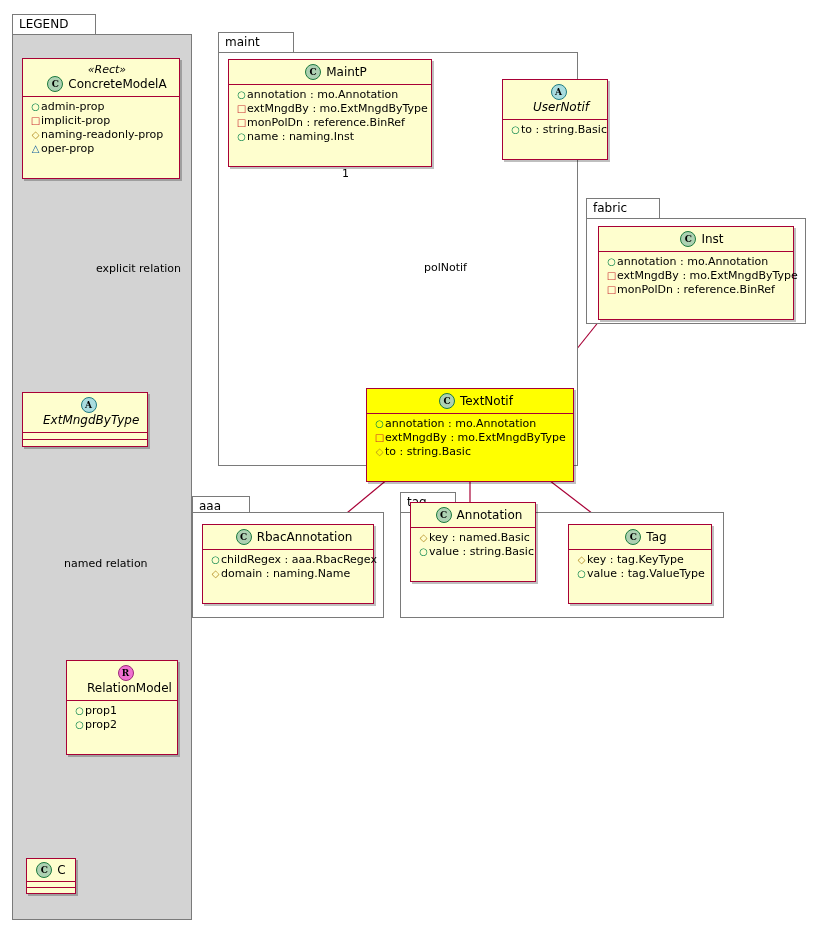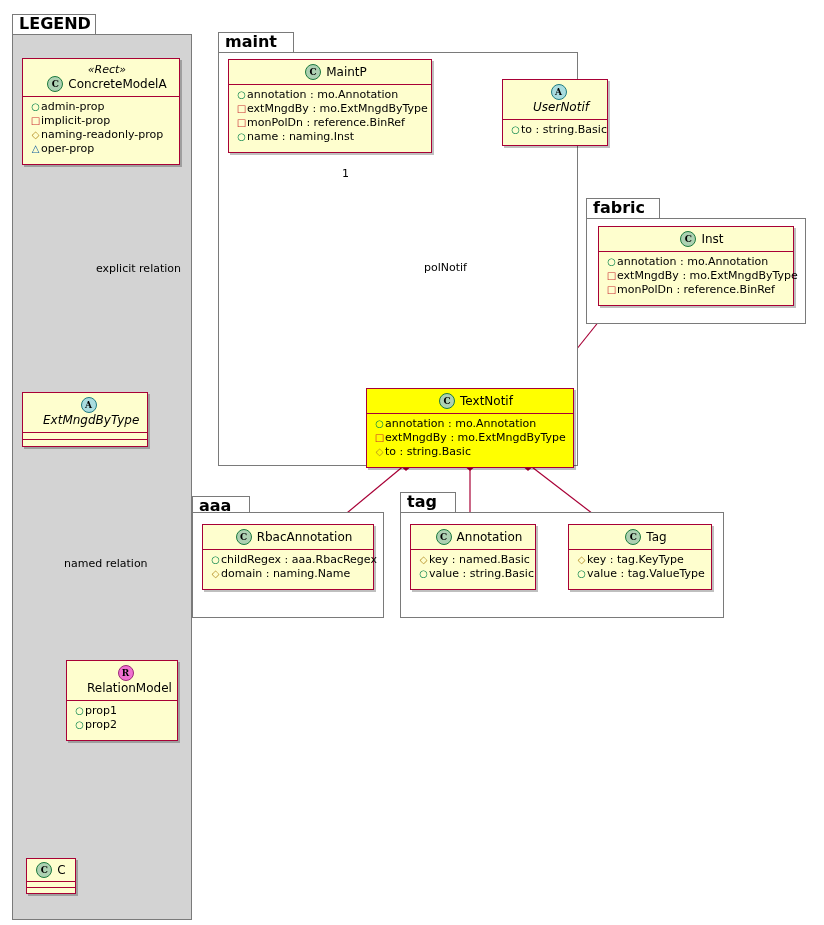--- a/index.html
+++ b/index.html
@@ -27,22 +27,22 @@
     left: 0; top: 0;
     width: 824px;
     height: 925px;
     pointer-events: none;
   }
   .pkg-tab {
     position: absolute;
     border: 1px solid #7a7a7a;
     border-bottom: none;
     background: #ffffff;
-    font-size: 16px;
-    font-weight: bold;
+    font-size: 12px;
+    font-weight: normal;
     padding: 2px 14px 12px 6px;
     line-height: 14px;
     white-space: nowrap;
   }
   .pkg-body {
     position: absolute;
     border: 1px solid #7a7a7a;
     background: #ffffff;
   }
   .legend-body {
@@ -95,21 +95,21 @@
   .circ-c { background: #add1b2; border-color: #1c7a3e; }
   .circ-a { background: #a9dcdf; border-color: #1f7c82; }
   .circ-r { background: #f070d1; border-color: #9c2a79; }
   .sep {
     border-top: 1px solid #a80036;
     height: 0;
     font-size: 0;
     line-height: 0;
   }
   .attrs {
-    padding: 3px 6px 8px 6px;
+    padding: 3px 6px 22px 6px;
   }
   .attr {
     white-space: nowrap;
     line-height: 14px;
     font-size: 11px;
     padding-left: 1px;
   }
   .vis {
     display: inline-block;
     width: 11px;
@@ -309,21 +309,21 @@
       <div class="attr"><span class="vis v-pub">○</span><span>childRegex : aaa.RbacRegex</span></div>
       <div class="attr"><span class="vis v-prot">◇</span><span>domain : naming.Name</span></div>
     </div>
   </div>
 
   <div class="pkg-tab" style="left:400px; top:492px; width:34px;">
     <span>tag</span>
   </div>
   <div class="pkg-body" style="left:400px; top:512px; width:322px; height:104px;"></div>
 
-  <div class="cls" style="left:410px; top:524px; width:124px;">
+  <div class="cls" style="left:410px; top:502px; width:124px;">
     <div class="cls-header">
       <span class="circ circ-c">C</span><span class="cls-name">Annotation</span>
     </div>
     <div class="sep"></div>
     <div class="attrs">
       <div class="attr"><span class="vis v-prot">◇</span><span>key : named.Basic</span></div>
       <div class="attr"><span class="vis v-pub">○</span><span>value : string.Basic</span></div>
     </div>
   </div>
 

